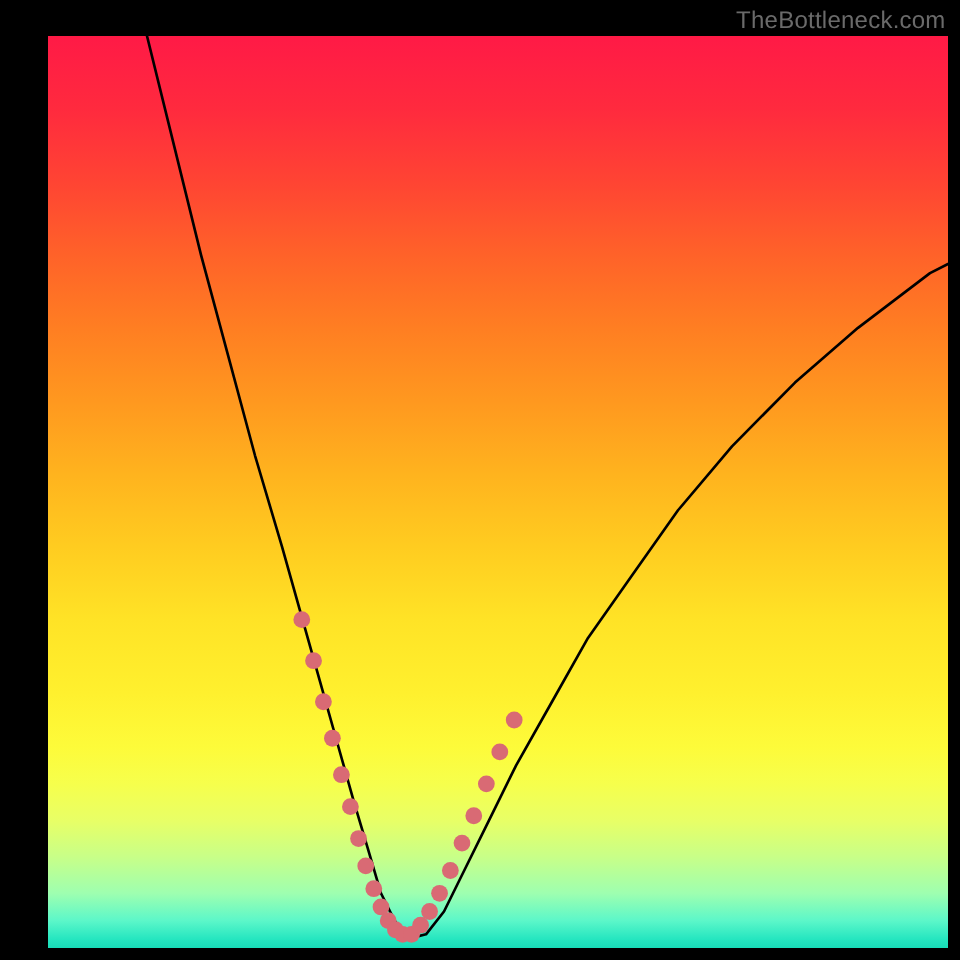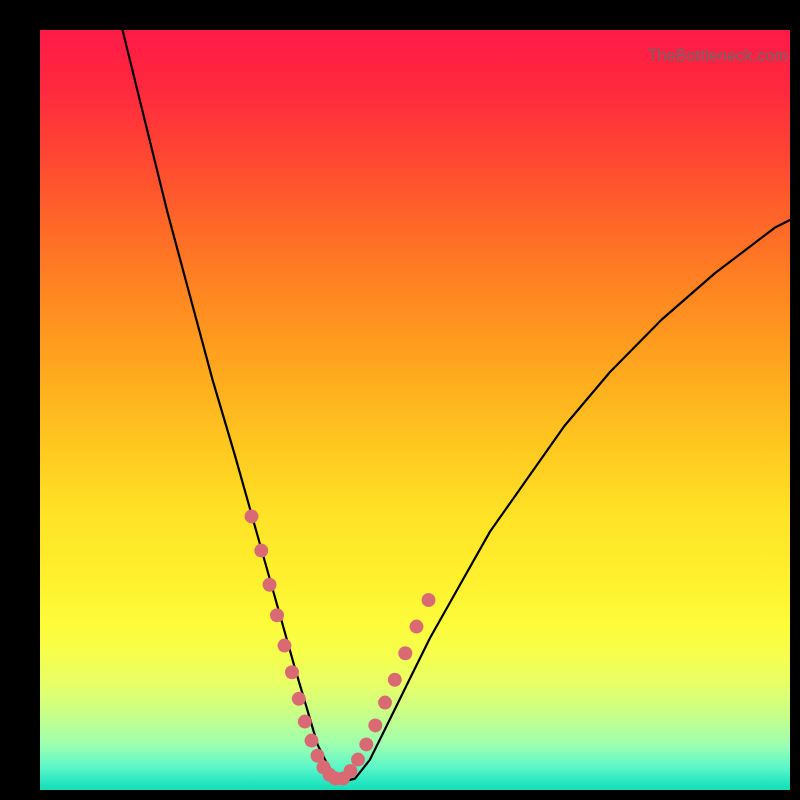--- a/index.html
+++ b/index.html
@@ -42,25 +42,24 @@
       #5cf7c9 97%,
       #26e6c0 99%,
       #18dcb8 100%
     );
   }
   .watermark {
     position: absolute;
     top: 6px;
     right: 12px;
     color: #6a6a6a;
-    font-size: 16px;
+    font-size: 20px;
     font-weight: 500;
     letter-spacing: 0.2px;
     user-select: none;
-    margin-top: 41px;
   }
   svg.curve {
     position: absolute;
     left: 0;
     top: 0;
     width: 100%;
     height: 100%;
   }
 </style>
 </head>

